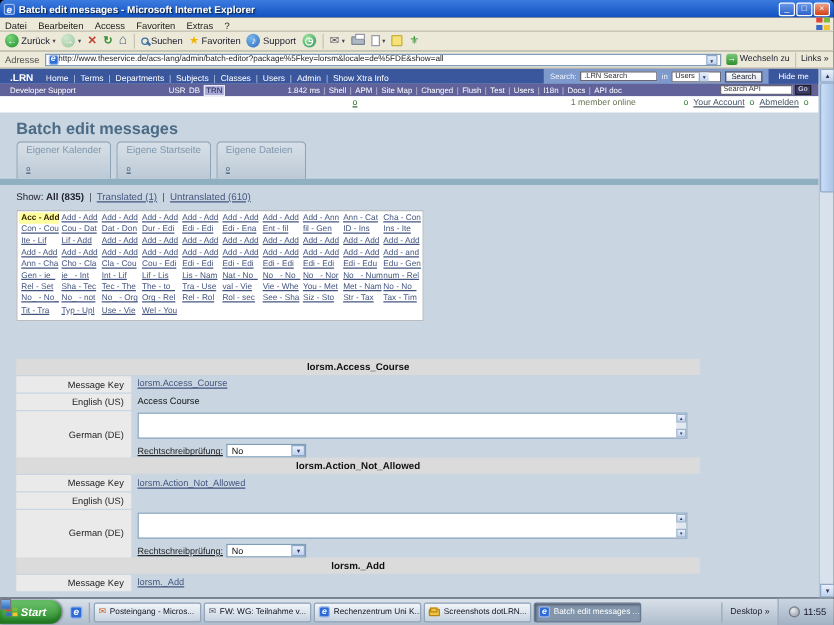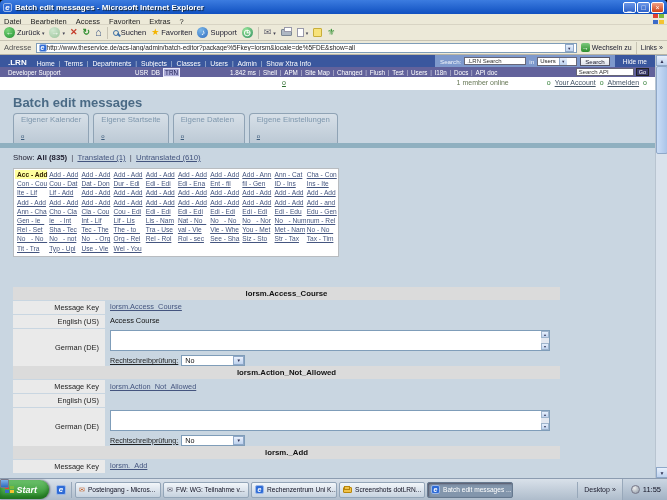--- a/index.html
+++ b/index.html
@@ -314,21 +314,20 @@
         </span>
       </div>
 
       <div class="page">
         <div class="page-title">Batch edit messages</div>
 
         <div class="tabs" id="tabs">
             <div class="tab"><span class="tab-label">Eigener Kalender</span><a class="tab-marker">o</a></div>
             <div class="tab"><span class="tab-label">Eigene Startseite</span><a class="tab-marker">o</a></div>
             <div class="tab"><span class="tab-label">Eigene Dateien</span><a class="tab-marker">o</a></div>
-            <div class="tab"><span class="tab-label">Eigene Einstellungen</span><a class="tab-marker">o</a></div>
           </div>
         <div class="tab-rule"></div>
 
         <div class="filter-row">
           <span>Show:</span>
           <span class="cur">All (835)</span>
           <span class="sep">|</span>
           <a>Translated (1)</a>
           <span class="sep">|</span>
           <a>Untranslated (610)</a>

